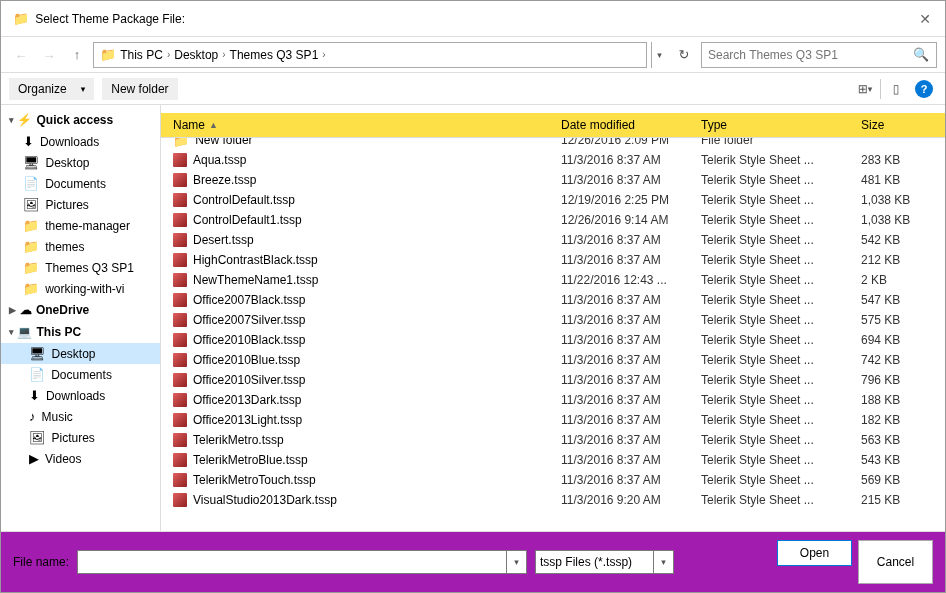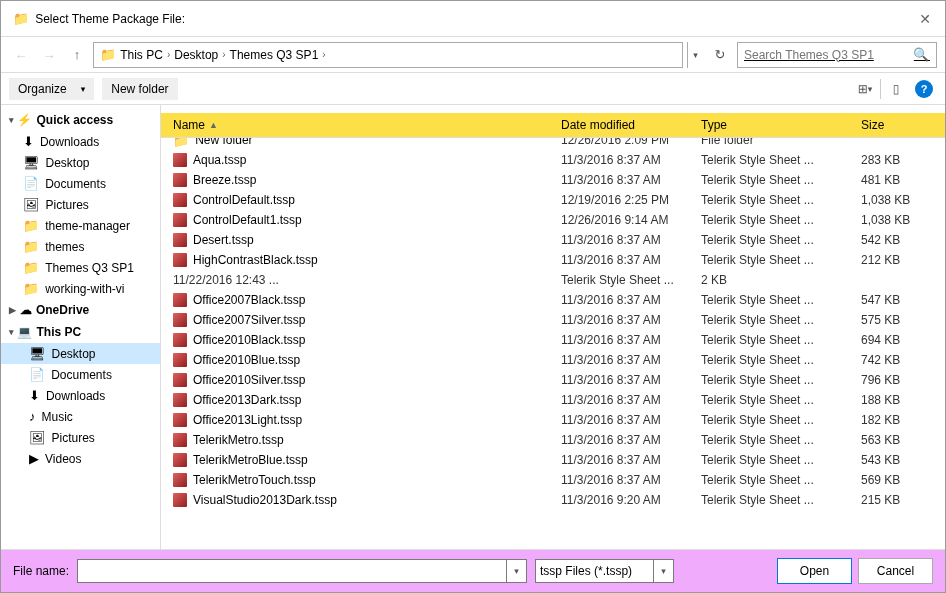--- a/index.html
+++ b/index.html
@@ -116,24 +116,23 @@
       justify-content: center;
       font-size: 13px;
       color: #555;
     }
 
     .search-box {
       display: flex;
       align-items: center;
       border: 1px solid #aaa;
       height: 26px;
-      width: 200px;
+      width: 236px;
       padding: 0 6px;
       background: #fff;
-      text-decoration: underline;
     }
     .search-box input {
       border: none;
       outline: none;
       font-size: 12px;
       flex: 1;
       background: transparent;
     }
     .search-icon { color: #999; font-size: 13px; }
 
@@ -280,21 +279,21 @@
       gap: 6px;
       padding: 1px 4px;
     }
     .folder-icon-color { color: #e6a817; }
     .file-date { padding: 1px 4px; color: #333; }
     .file-type { padding: 1px 4px; color: #333; white-space: nowrap; overflow: hidden; text-overflow: ellipsis; }
     .file-size { padding: 1px 4px; color: #333; text-align: left; }
 
     
     .bottom-bar {
-      background: #f0abfc;
+      background: #a21caf;
       border-top: 1px solid #ddd;
       padding: 8px 12px;
       display: flex;
       align-items: center;
       gap: 8px;
     }
     .filename-label {
       font-size: 12px;
       color: #000;
       white-space: nowrap;
@@ -362,21 +361,21 @@
       height: 26px;
       background: #fff;
       border: 1px solid #0078d7;
       color: #000;
       font-size: 12px;
       cursor: pointer;
       margin-left: 36px;
     }
     .cancel-btn {
       width: 75px;
-      height: 26px;
+      height: 44px;
       background: #fff;
       border: 1px solid #aaa;
       color: #000;
       font-size: 12px;
       cursor: pointer;
     }
   </style>
 </head>
 <body>
 
@@ -592,20 +591,24 @@
           <div class="file-row">
     <div class="file-name-cell">
       <span style="display:inline-block;width:14px;height:14px;background:linear-gradient(135deg,#e06060,#902020);border-radius:1px;flex-shrink:0;"></span>
       <span>HighContrastBlack.tssp</span>
     </div>
     <div class="file-date">11/3/2016 8:37 AM</div>
     <div class="file-type">Telerik Style Sheet ...</div>
     <div class="file-size">212 KB</div>
   </div>
           <div class="file-row">
+    <div class="file-name-cell">
+      <span style="display:inline-block;width:14px;height:14px;background:linear-gradient(135deg,#e06060,#902020);border-radius:1px;flex-shrink:0;"></span>
+      <span>NewThemeName1.tssp</span>
+    </div>
     <div class="file-date">11/22/2016 12:43 ...</div>
     <div class="file-type">Telerik Style Sheet ...</div>
     <div class="file-size">2 KB</div>
   </div>
           <div class="file-row">
     <div class="file-name-cell">
       <span style="display:inline-block;width:14px;height:14px;background:linear-gradient(135deg,#e06060,#902020);border-radius:1px;flex-shrink:0;"></span>
       <span>Office2007Black.tssp</span>
     </div>
     <div class="file-date">11/3/2016 8:37 AM</div>

